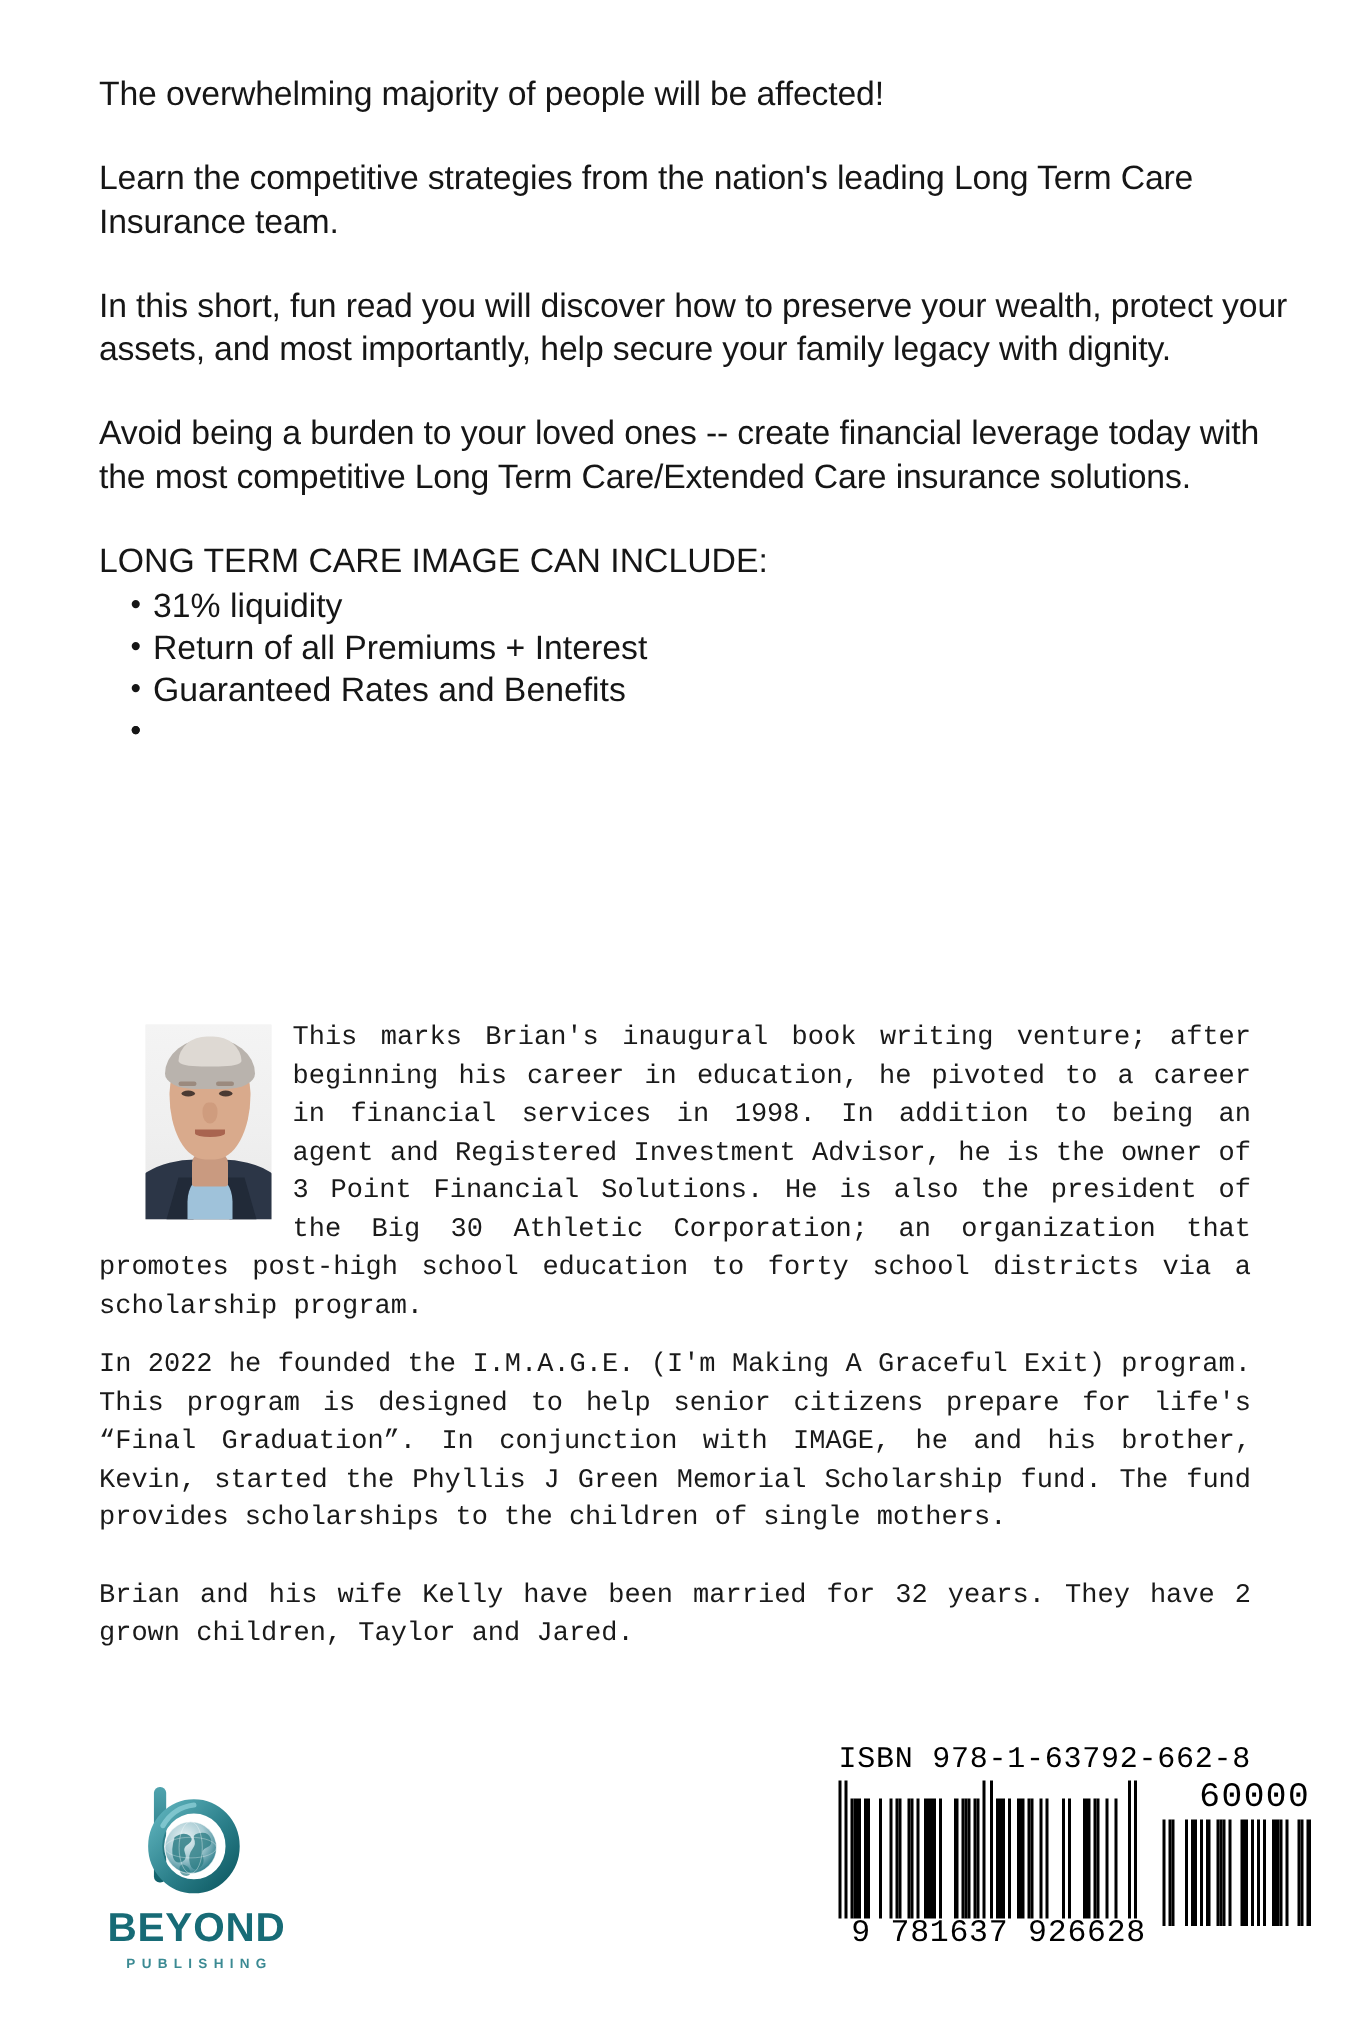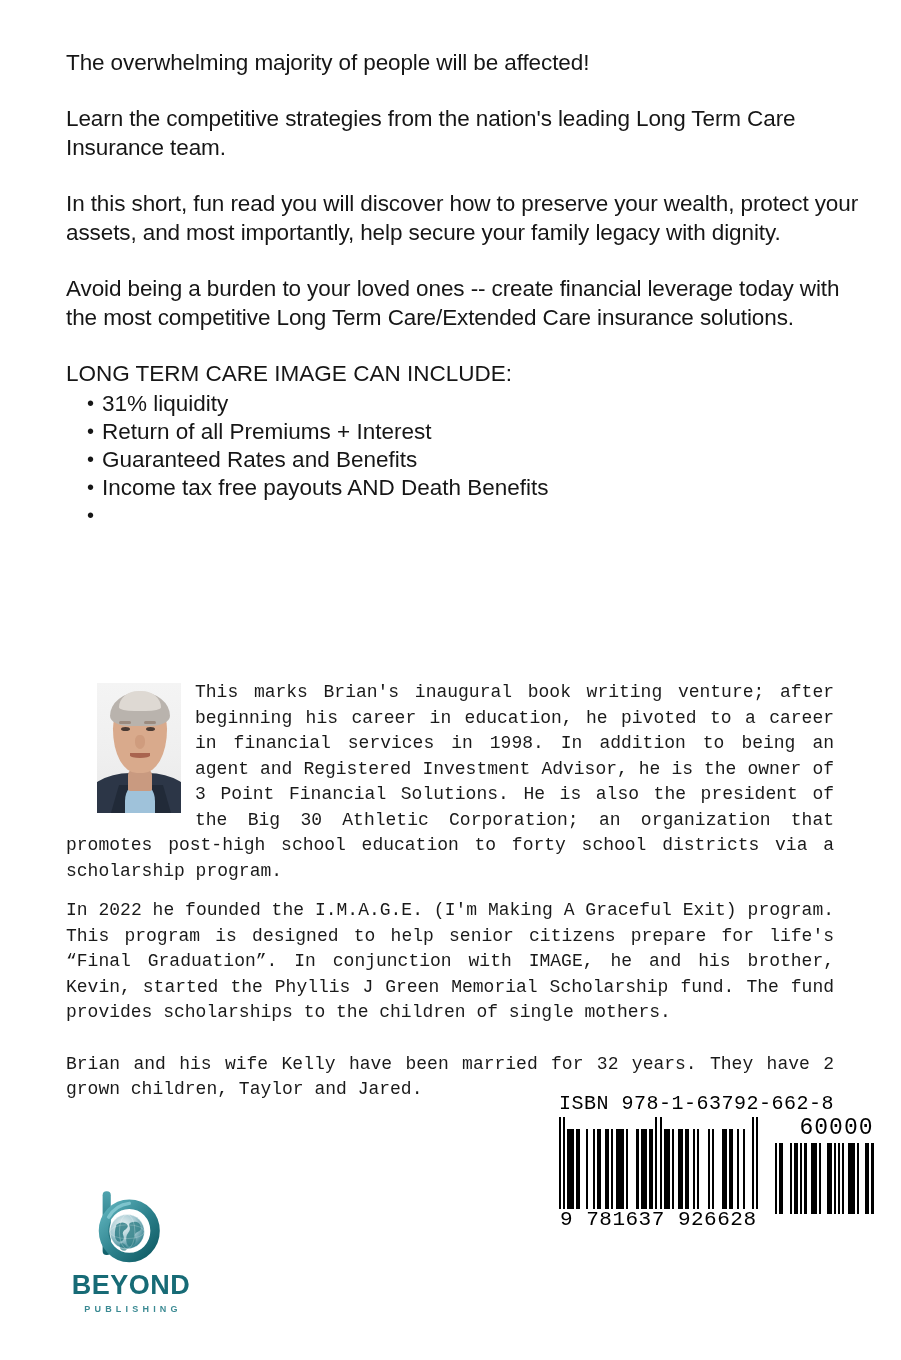--- a/index.html
+++ b/index.html
@@ -220,21 +220,21 @@
     letter-spacing: 4.2px;
     color: #3b8a93;
     margin-top: 5px;
     margin-left: 4px;
   }
 
   
   .barcode-block {
     position: absolute;
     left: 551px;
-    top: 1087px;
+    top: 1157px;
     width: 290px;
     background: #ffffff;
     padding: 6px 8px 4px 8px;
     box-sizing: border-box;
   }
   .isbn-line {
     font-family: "Liberation Mono", "DejaVu Sans Mono", monospace;
     font-size: 20px;
     letter-spacing: 0.5px;
     color: #000;
@@ -244,20 +244,21 @@
   }
   .bar-row {
     display: flex;
     align-items: flex-start;
     margin-top: 2px;
   }
   .main-bars {
     position: relative;
     flex: 0 0 auto;
     width: 205px;
+    text-align: right;
   }
   .bars {
     display: flex;
     align-items: flex-end;
     height: 92px;
   }
   .bars span { display: block; background: #000; }
   .addon-col {
     flex: 1 1 auto;
     padding-left: 9px;
@@ -297,21 +298,21 @@
     <p class="mk-para">The overwhelming majority of people will be affected!</p>
     <p class="mk-para">Learn the competitive strategies from the nation's leading Long Term Care Insurance team.</p>
     <p class="mk-para">In this short, fun read you will discover how to preserve your wealth, protect your assets, and most importantly, help secure your family legacy with dignity.</p>
     <p class="mk-para">Avoid being a burden to your loved ones -- create financial leverage today with the most competitive Long Term Care/Extended Care insurance solutions.</p>
 
     <p class="list-heading">LONG TERM CARE IMAGE CAN INCLUDE:</p>
     <ul class="features">
       <li><span class="bullet">•</span><span>31% liquidity</span></li>
       <li><span class="bullet">•</span><span>Return of all Premiums + Interest</span></li>
       <li><span class="bullet">•</span><span>Guaranteed Rates and Benefits</span></li>
-      <li><span class="bullet">•</span><span>Income tax free payouts AND Death Benefits</span></li>
+      <li><span class="bullet">•</span></li>
       <li><span class="bullet">•</span></li>
     </ul>
   </div>
 
   <div class="bio">
     <div class="headshot">
       <div class="hs-bg"></div>
       <div class="hs-shoulders"></div>
       <div class="hs-lapel"></div>
       <div class="hs-lapel r"></div>

